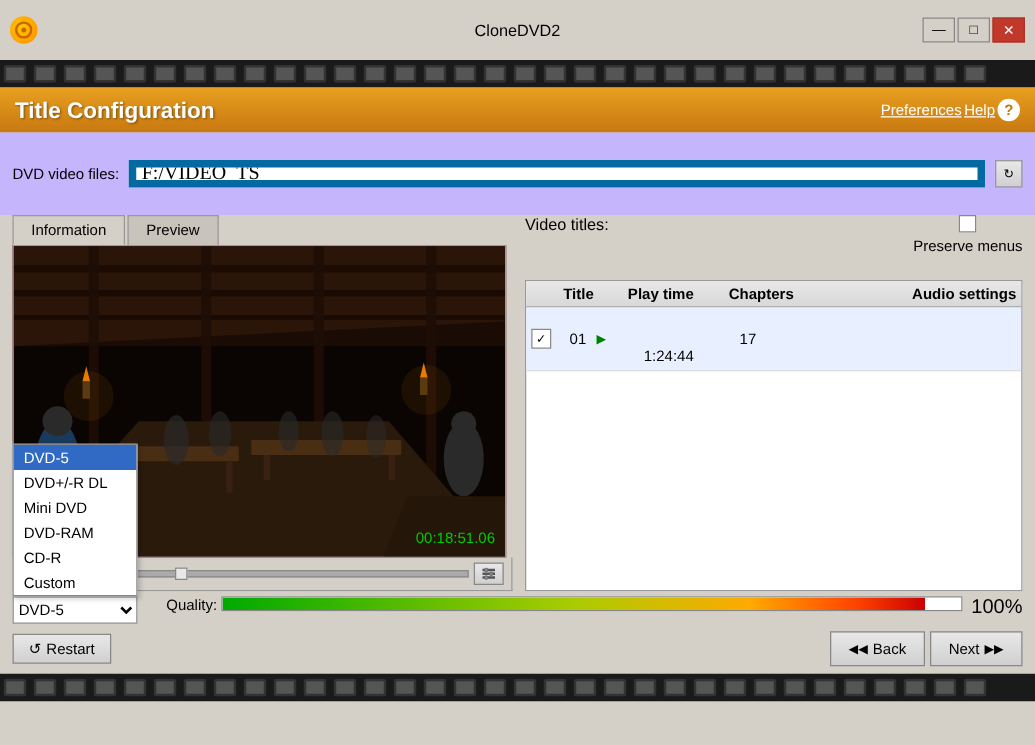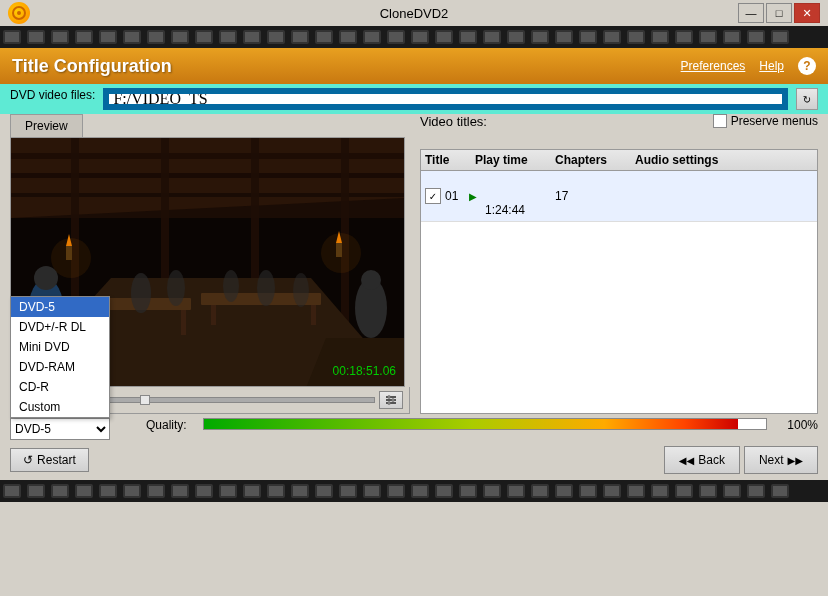--- a/index.html
+++ b/index.html
@@ -11,21 +11,21 @@
       font-size: 13px;
       overflow: hidden;
     }
 
     
     .title-bar {
       display: flex;
       align-items: center;
       justify-content: space-between;
       background: #d4d0c8;
-      height: 26px;
+      height: 48px;
       padding: 0 8px;
     }
     .title-bar-left {
       display: flex;
       align-items: center;
       gap: 6px;
     }
     .title-bar-center {
       position: absolute;
       left: 50%;
@@ -88,21 +88,21 @@
       padding: 0 12px;
     }
     .header-title {
       color: white;
       font-size: 18px;
       font-weight: bold;
       text-shadow: 1px 1px 2px rgba(0,0,0,0.4);
     }
     .header-right {
       display: flex;
-      gap: 14px;
+      gap: 2px;
       align-items: center;
       color: white;
       font-size: 12px;
     }
     .header-right span {
       cursor: pointer;
       text-decoration: underline;
     }
     .help-circle {
       width: 18px;
@@ -114,23 +114,24 @@
       align-items: center;
       justify-content: center;
       font-weight: bold;
       font-size: 12px;
       cursor: pointer;
     }
 
     
     .dvd-files-row {
       display: flex;
-      padding: 4px 10px;
+      align-items: center;
+      padding: 22px 10px;
       gap: 8px;
-      background: #5eead4;
+      background: #c4b5fd;
     }
     .dvd-files-label {
       white-space: nowrap;
       font-size: 12px;
     }
     .dvd-files-input {
       flex: 1;
       height: 22px;
       padding: 0 4px;
       border: 6px solid #0369a1;
@@ -266,35 +267,37 @@
       display: flex;
       align-items: flex-start;
       justify-content: space-between;
       margin-bottom: 20px;
     }
     .preserve-menus {
       display: flex;
       align-items: center;
       gap: 4px;
       font-size: 12px;
+      flex-direction: column;
     }
     .checkbox {
       width: 14px;
       height: 14px;
       border: 1px solid #888;
       background: white;
       display: inline-block;
     }
 
     
     .titles-table {
       border: 1px solid #999;
       background: white;
       flex: 1;
       overflow: hidden;
+      text-align: right;
     }
     .titles-table-header {
       display: flex;
       background: linear-gradient(to bottom, #e8e8e8, #d8d8d8);
       border-bottom: 1px solid #999;
       padding: 3px 4px;
     }
     .th {
       font-size: 12px;
       font-weight: bold;
@@ -362,21 +365,21 @@
       border: 1px solid #888;
       background: white;
       position: relative;
       overflow: hidden;
     }
     .quality-bar {
       height: 100%;
       background: linear-gradient(to right, #00aa00 0%, #aacc00 50%, #ffaa00 75%, #ff4400 90%, #cc0000 100%);
       width: 95%;
     }
-    .quality-pct { font-size: 12px; margin-left: 4px; white-space: nowrap; }
+    .quality-pct { font-size: 16px; margin-left: 4px; white-space: nowrap; }
 
     
     .footer-buttons {
       display: flex;
       align-items: center;
       justify-content: space-between;
       padding: 4px 10px 6px 10px;
       background: #d4d0c8;
     }
     .restart-btn {
@@ -416,21 +419,21 @@
       background: radial-gradient(circle at 40% 40%, #ffcc00, #ff8800);
       display: flex;
       align-items: center;
       justify-content: center;
       font-size: 10px;
     }
 
     .bottom-row {
       display: flex;
       align-items: flex-start;
-      gap: 16px;
+      gap: 3px;
       padding: 4px 10px 2px 10px;
       background: #d4d0c8;
       position: relative;
     }
   </style>
 </head>
 <body>
 
 <div class="title-bar">
   <div class="title-bar-left">
@@ -502,20 +505,23 @@
   <button class="dvd-files-select-btn">
     <span>↻</span>
   </button>
 </div>
 
 <div class="main-area">
 
   <div class="left-panel">
 
     <div class="tabs">
+      <div class="tab active">
+        <span>Information</span>
+      </div>
       <div class="tab">
         <span>Preview</span>
       </div>
     </div>
 
     <div class="video-area">
       <div class="scene">
         
         <svg width="395" height="250" viewBox="0 0 395 250">
 

